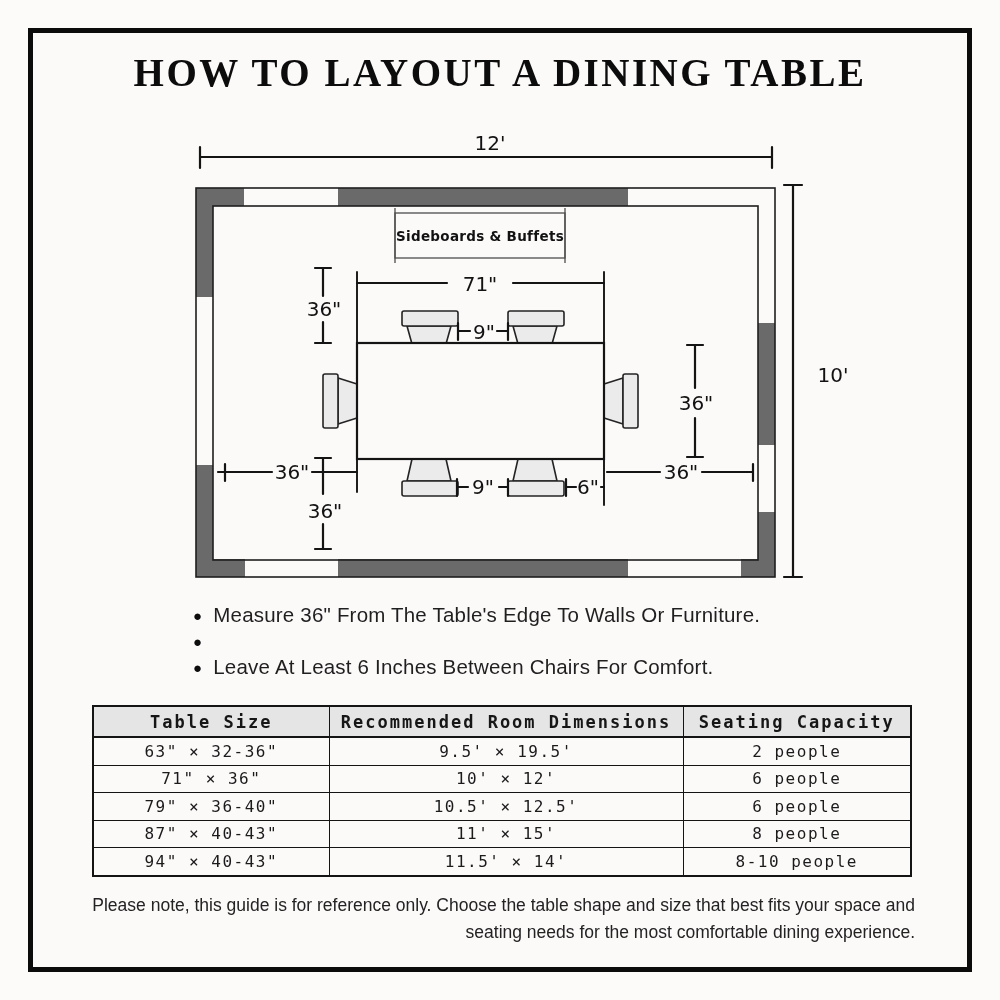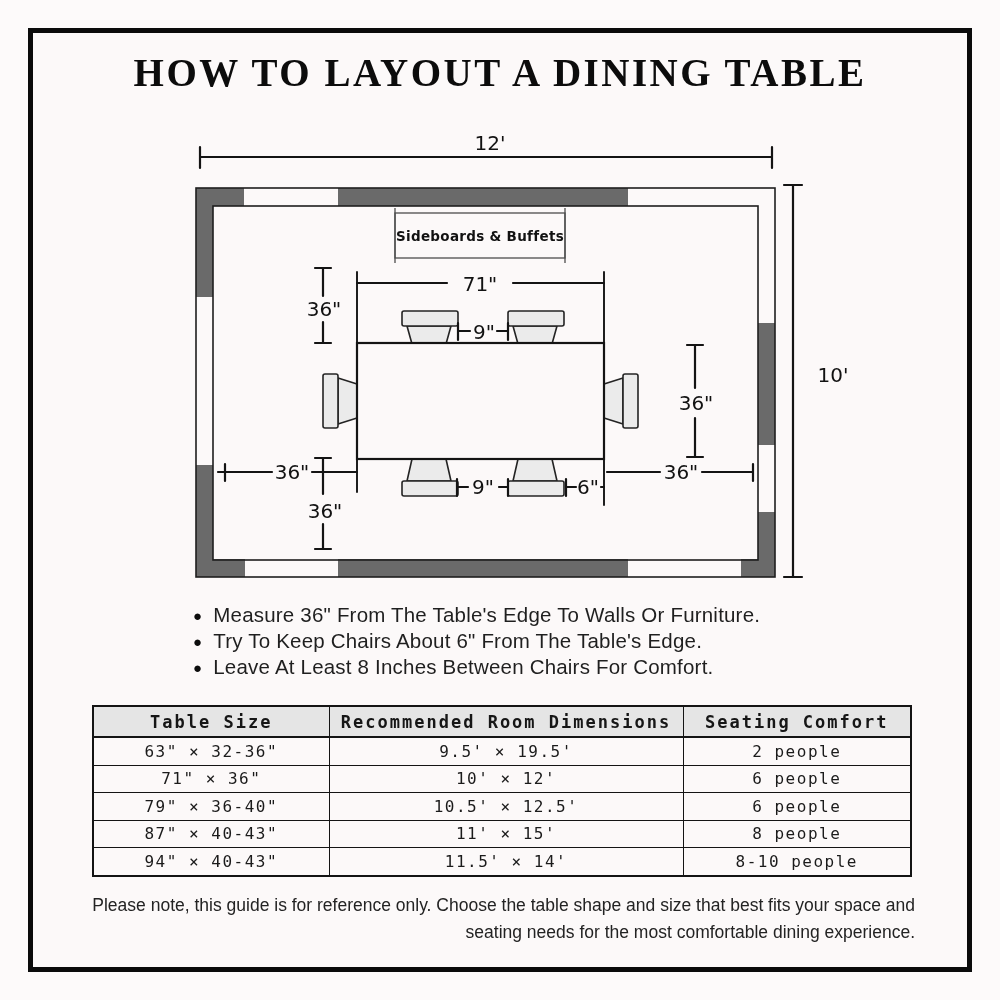--- a/index.html
+++ b/index.html
@@ -160,40 +160,39 @@
     </g>
   </svg>
 
   <div class="tips">
     <div class="tip">
       <span class="bdot">●</span>
       <span>Measure 36" From The Table's Edge To Walls Or Furniture.</span>
     </div>
     <div class="tip">
       <span class="bdot">●</span>
-      <span>Try To Keep Chairs About 6" From The Table's Edge.</span>
     </div>
     <div class="tip">
       <span class="bdot">●</span>
-      <span>Leave At Least 8 Inches Between Chairs For Comfort.</span>
+      <span>Leave At Least 6 Inches Between Chairs For Comfort.</span>
     </div>
   </div>
 
   <div class="sizes">
     <table class="sz">
       <colgroup>
           <col style="width:236px">
           <col style="width:354px">
           <col style="width:228px">
         </colgroup>
       <thead>
         <tr>
           <th>Table Size</th>
           <th>Recommended Room Dimensions</th>
-          <th>Seating Comfort</th>
+          <th>Seating Capacity</th>
         </tr>
       </thead>
       <tbody>
         <tr>
           <td>63" × 32-36"</td>
           <td>9.5' × 19.5'</td>
           <td>2 people</td>
         </tr>
         <tr>
           <td>71" × 36"</td>

